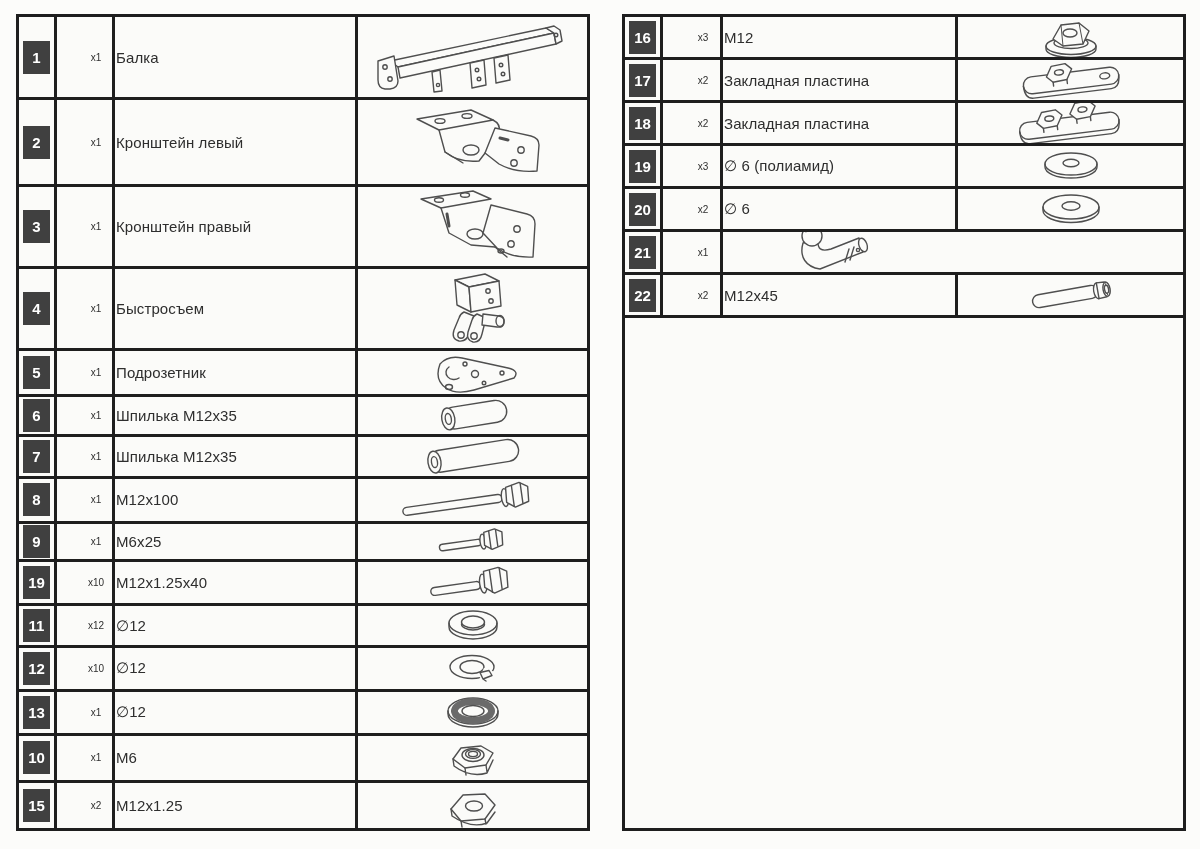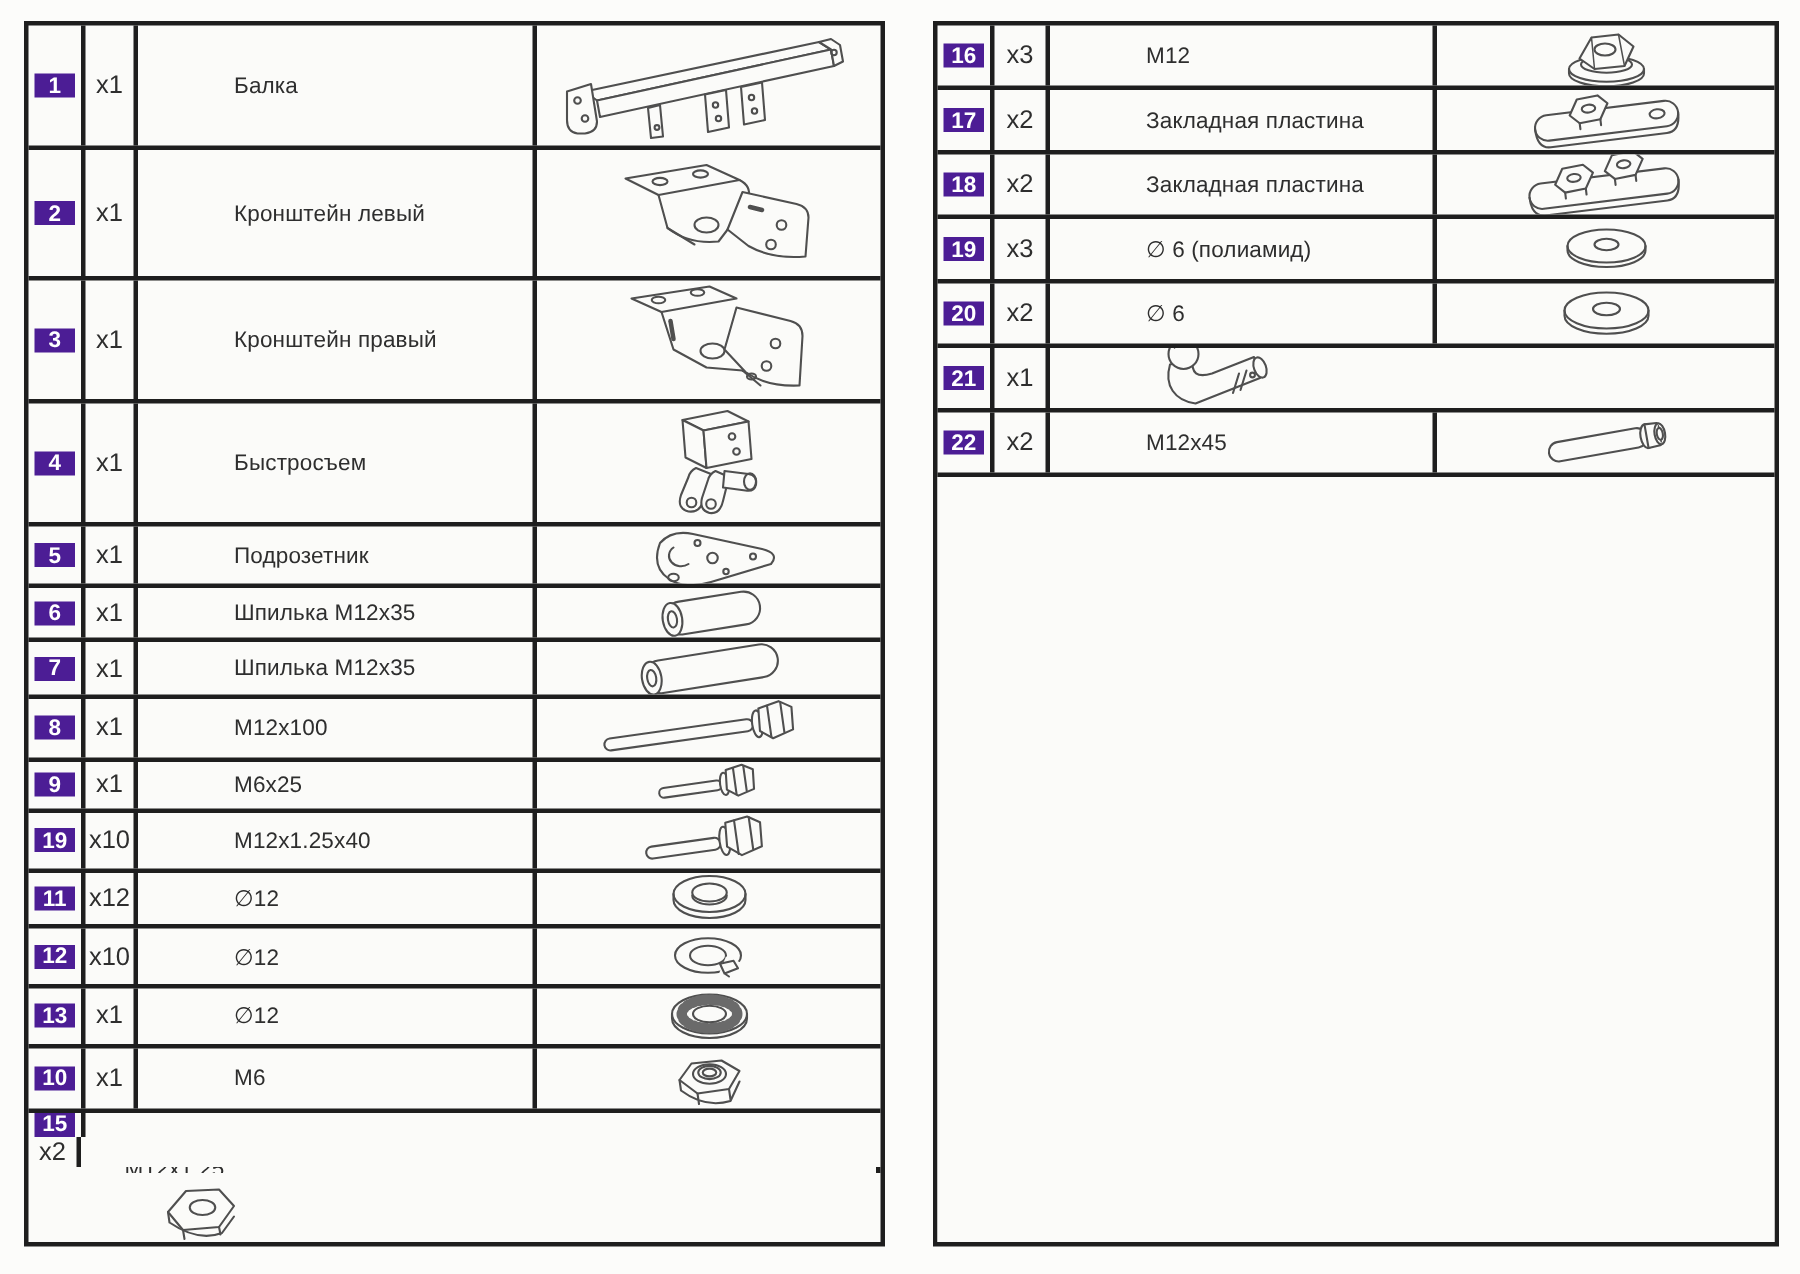--- a/index.html
+++ b/index.html
@@ -25,44 +25,44 @@
     display: flex;
     align-items: stretch;
     border-bottom: 3px solid #1e1e1e;
     flex: 1 1 auto;
     min-height: 0;
   }
   .left .row:nth-child(1) { flex: 0 0 83px; }
   .left .row:nth-child(2) { flex: 0 0 87px; }
   .left .row:nth-child(3) { flex: 0 0 82px; }
   .left .row:nth-child(4) { flex: 0 0 82px; }
-  .left .row:last-child   { border-bottom: none; flex-direction: column; }
+  .left .row:last-child   { border-bottom: none; }
   .right .row { flex: 0 0 43px; }
 
   .cell {
     display: flex;
     align-items: center;
     border-right: 3px solid #1e1e1e;
     overflow: hidden;
   }
   .c-num  { width: 38px; justify-content: center; }
-  .c-qty  { width: 35px; justify-content: center; font-size: 17px; }
+  .c-qty  { width: 35px; justify-content: center; font-size: 10px; margin-left: 23px; }
   .right .c-qty { width: 37px; }
-  .c-name { flex: 1; padding-left: 24px; font-size: 15px; letter-spacing: 0.1px; margin-left: 40px; }
+  .c-name { flex: 1; padding-left: 1px; font-size: 15px; letter-spacing: 0.1px; }
   .c-illus { width: 229px; justify-content: center; border-right: none; }
   .right .c-illus { width: 225px; }
 
   .badge {
     display: inline-flex;
     align-items: center;
     justify-content: center;
     min-width: 27px;
-    height: 16px;
+    height: 33px;
     padding: 0 3px;
-    background: #4c1d95;
+    background: #404040;
     color: #ffffff;
     font-weight: 700;
     font-size: 15px;
     line-height: 1;
   }
   .empty-cell {
     flex: 1 1 auto;
     background: #fbfbf9;
   }
   .icon-wrap { display: flex; align-items: center; justify-content: center; }

